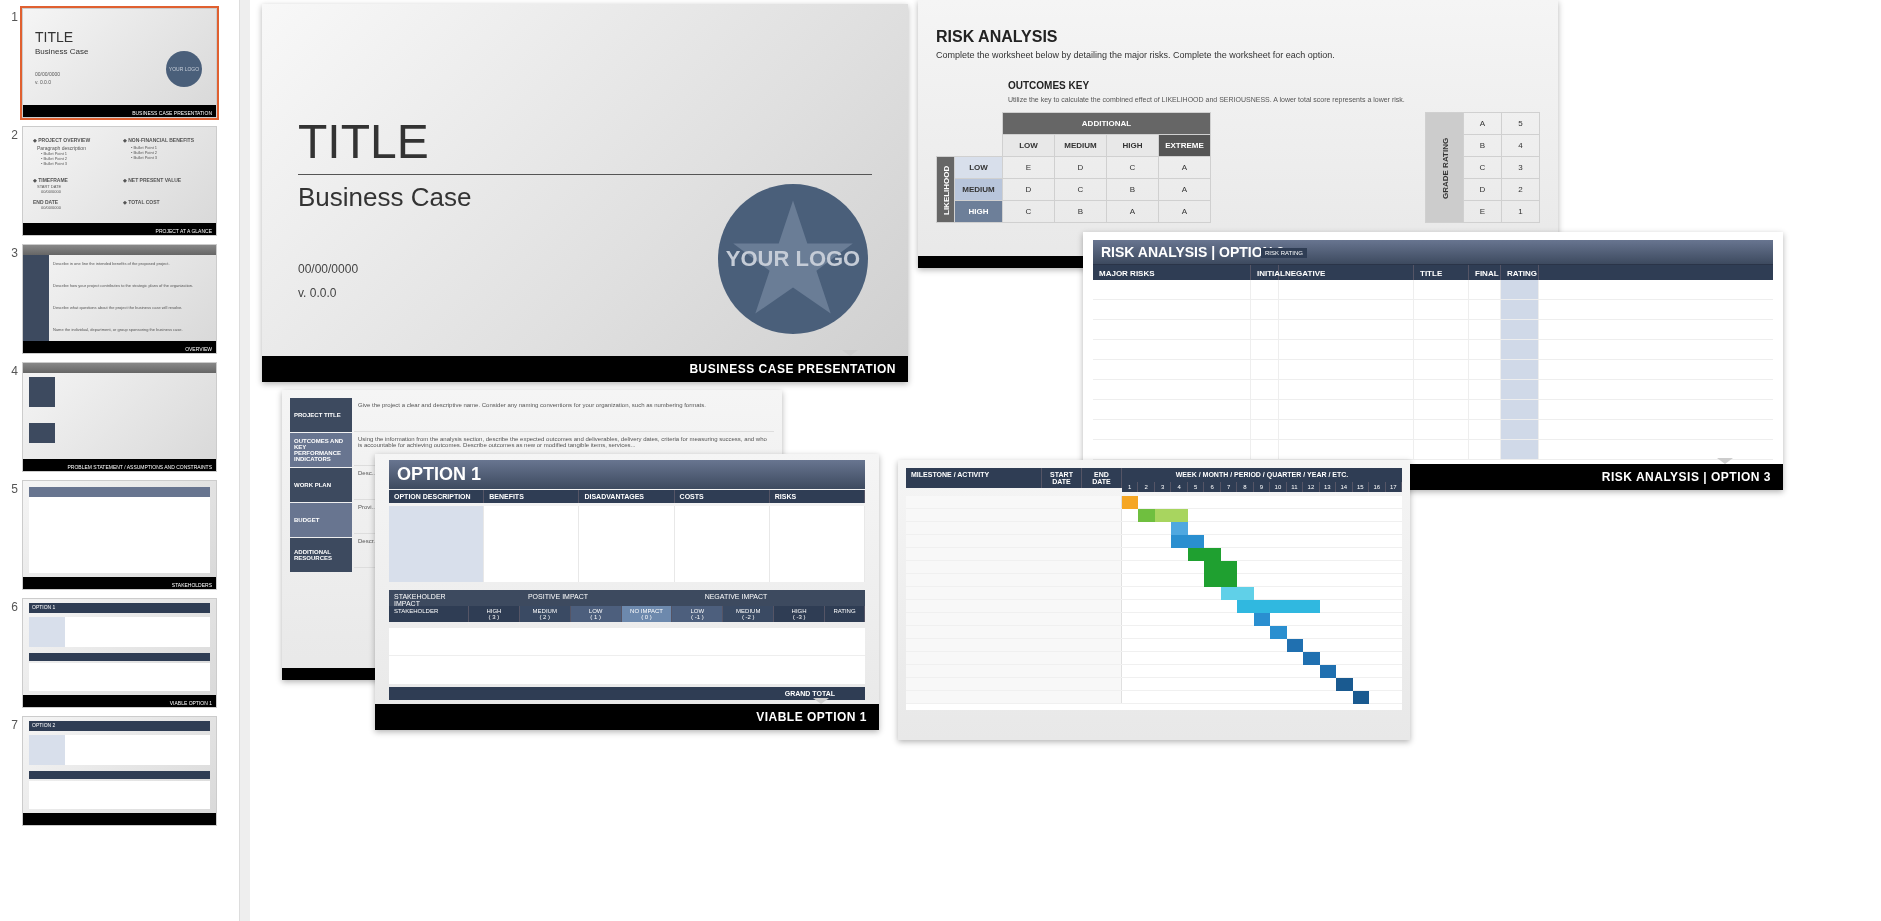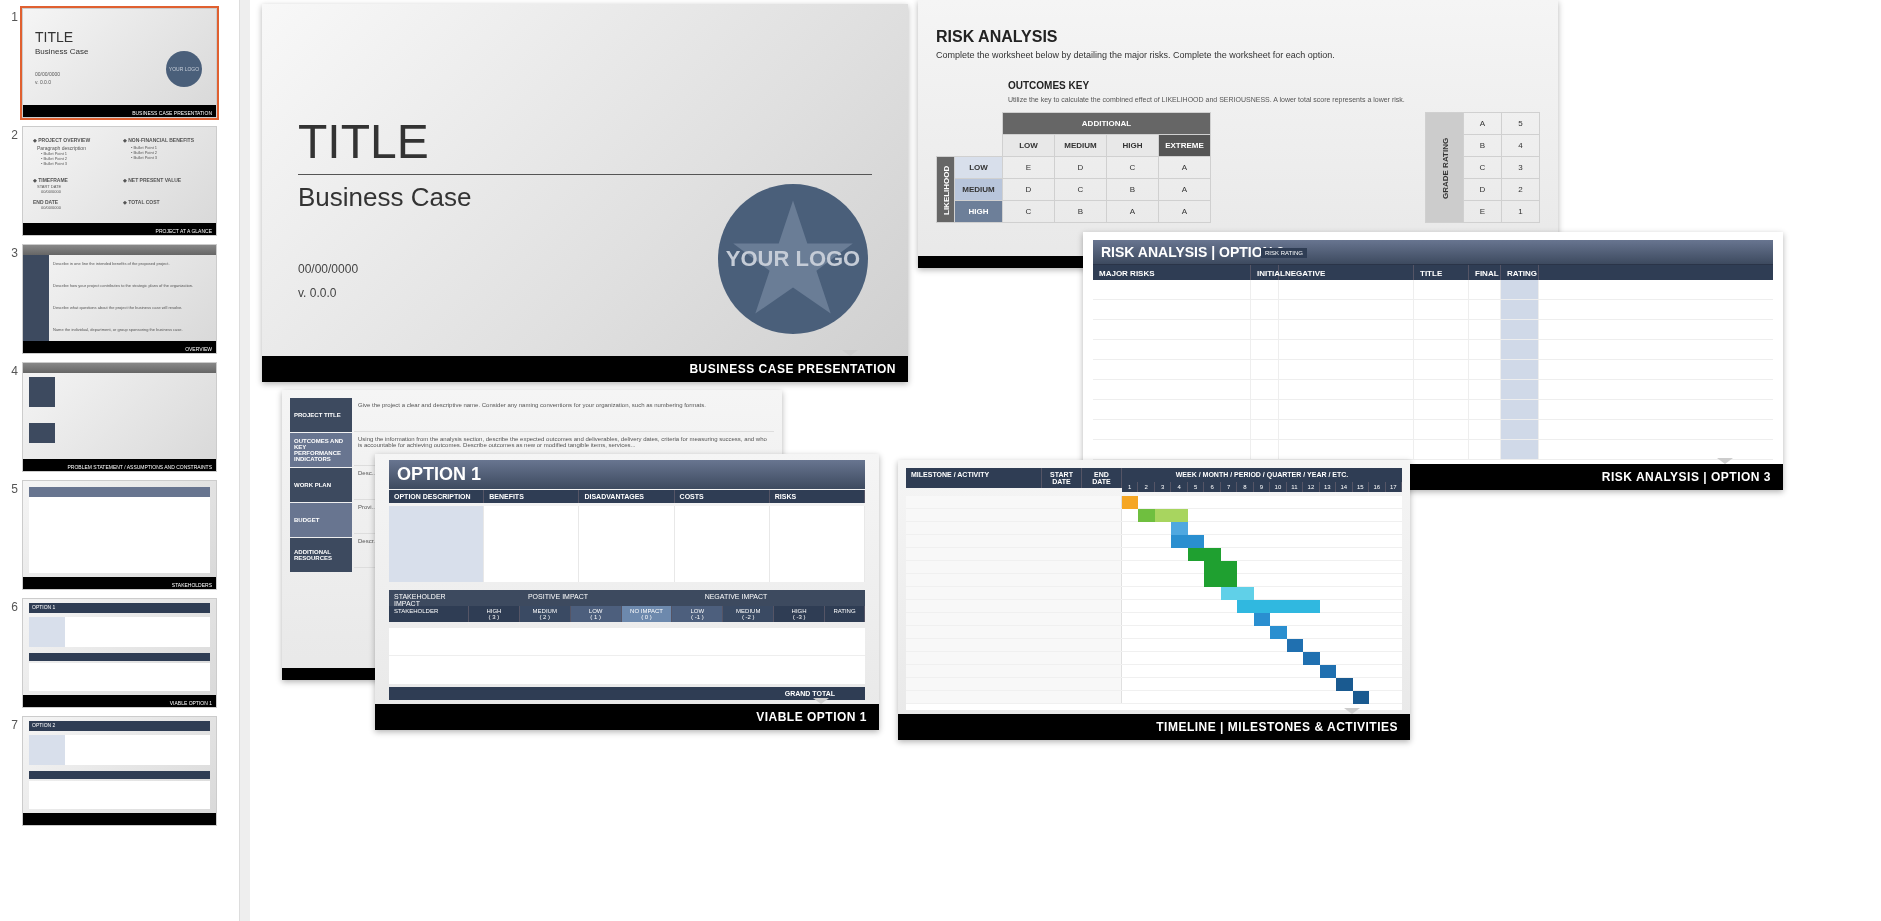--- a/index.html
+++ b/index.html
@@ -590,20 +590,16 @@
               <div class="gbar" style="left: 76.4706%; width: 5.88235%; background: rgb(26, 90, 144);"></div>
             </div>
           </div>
           <div class="grow">
             <div class="gact"></div>
             <div class="gcells">
               <div class="gbar" style="left: 82.3529%; width: 5.88235%; background: rgb(26, 90, 144);"></div>
             </div>
           </div>
         </div>
-      <div class="slide-footer">
-          <div class="notch"></div>
-          <span>TIMELINE | MILESTONES &amp; ACTIVITIES</span>
-        </div>
     </div>
 
   </div>
 </div>
 
 </body></html>

